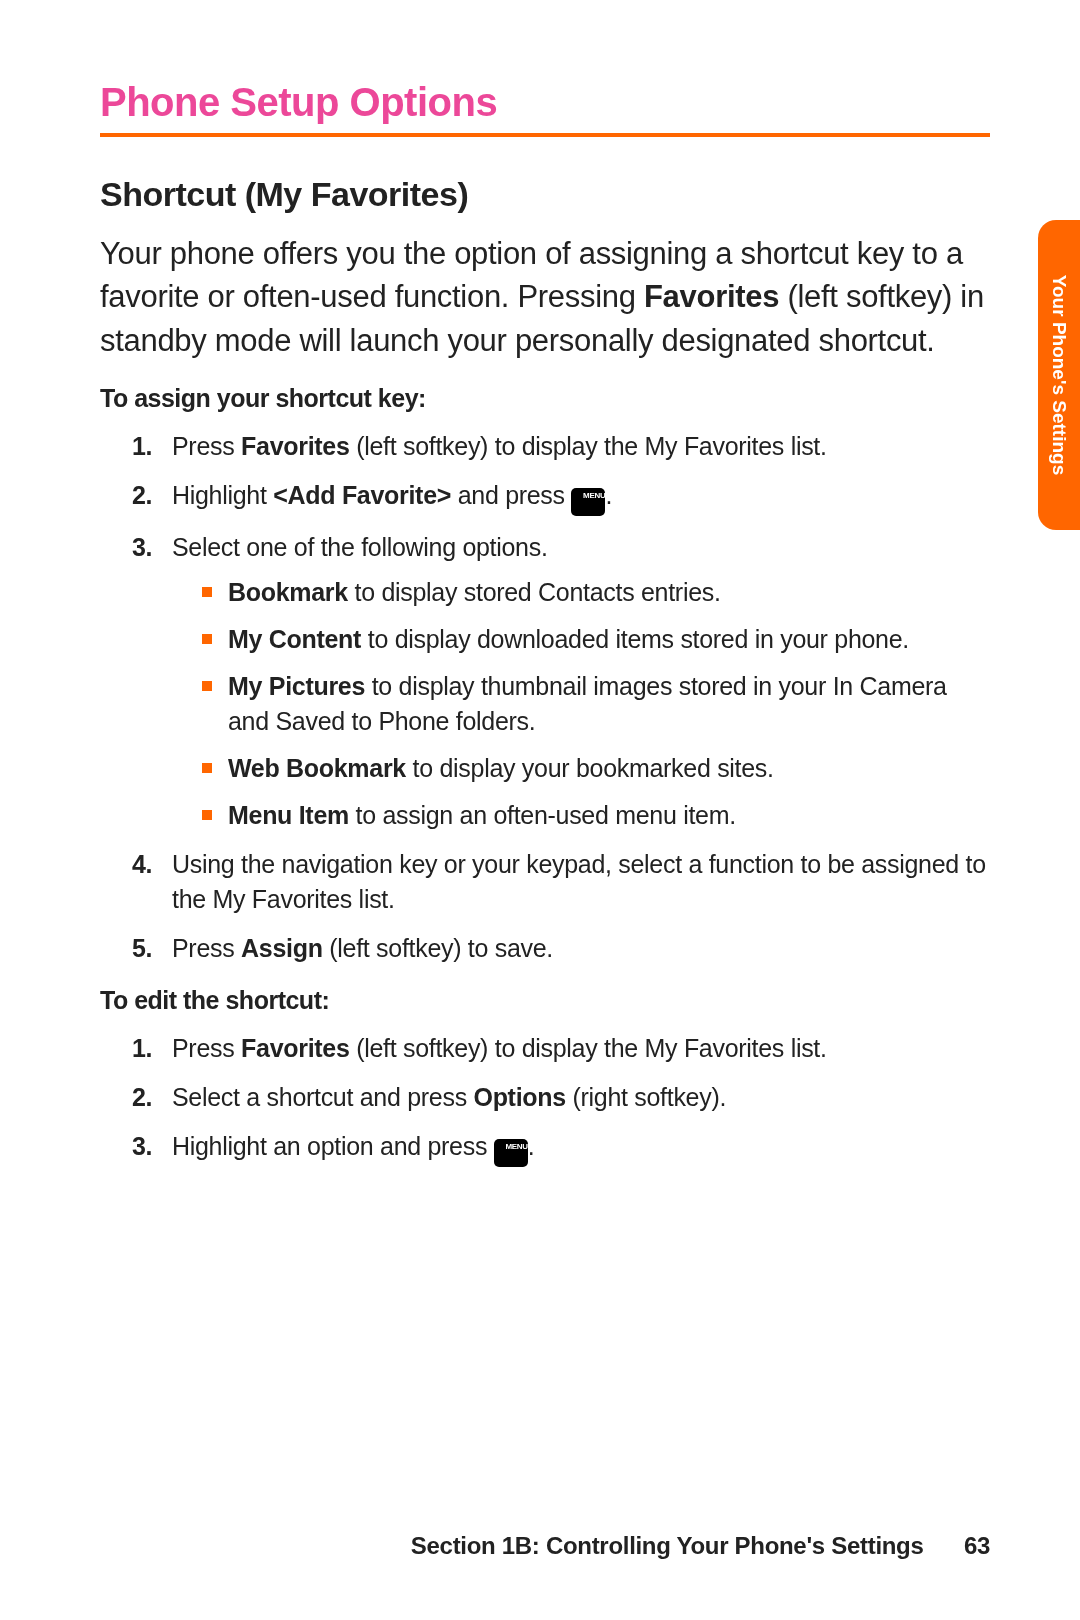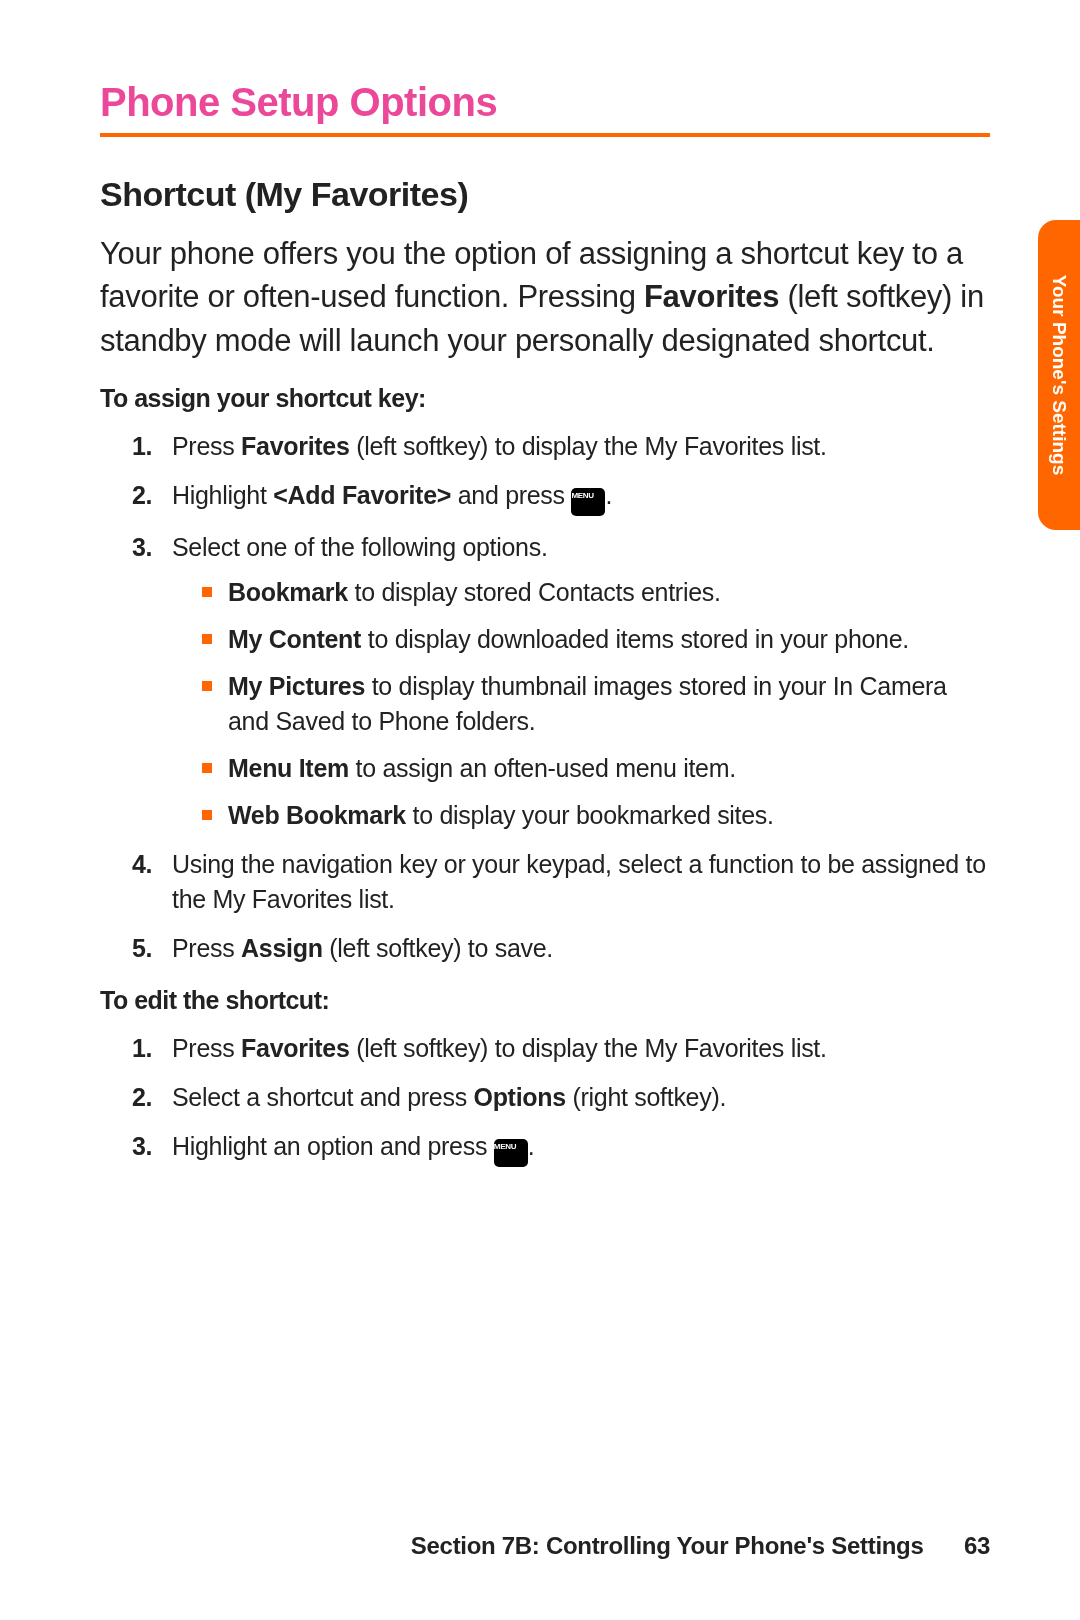--- a/index.html
+++ b/index.html
@@ -92,21 +92,21 @@
   .b { font-weight: 700; }
   .menu-ok-icon {
     display: inline-block;
     width: 34px;
     height: 28px;
     background: #000;
     border-radius: 5px;
     color: #fff;
     font-size: 8px;
     line-height: 1;
-    text-align: left;
+    text-align: right;
     vertical-align: -4px;
     padding-top: 4px;
     font-weight: 700;
     font-family: Arial, sans-serif;
   }
   .menu-ok-icon .ok {
     display: block;
     font-size: 9px;
     margin-top: 1px;
     padding-left: 39px;
@@ -178,22 +178,22 @@
       <span>Highlight </span><span class="b">&lt;Add Favorite&gt;</span><span> and press </span>
       <span class="menu-ok-icon"><span>MENU</span><span class="ok">OK</span></span><span>.</span>
     </li>
     <li>
       <span class="num">3.</span>
       <span>Select one of the following options.</span>
       <ul class="bullets">
         <li><span class="b">Bookmark</span><span> to display stored Contacts entries.</span></li>
         <li><span class="b">My Content</span><span> to display downloaded items stored in your phone.</span></li>
         <li><span class="b">My Pictures</span><span> to display thumbnail images stored in your In Camera and Saved to Phone folders.</span></li>
+        <li><span class="b">Web Bookmark</span><span> to display your bookmarked sites.</span></li>
         <li><span class="b">Menu Item</span><span> to assign an often-used menu item.</span></li>
-        <li><span class="b">Web Bookmark</span><span> to display your bookmarked sites.</span></li>
       </ul>
     </li>
     <li>
       <span class="num">4.</span>
       <span>Using the navigation key or your keypad, select a function to be assigned to the My Favorites list.</span>
     </li>
     <li>
       <span class="num">5.</span>
       <span>Press </span><span class="b">Assign</span><span> (left softkey) to save.</span>
     </li>
@@ -211,17 +211,17 @@
       <span>Select a shortcut and press </span><span class="b">Options</span><span> (right softkey).</span>
     </li>
     <li>
       <span class="num">3.</span>
       <span>Highlight an option and press </span>
       <span class="menu-ok-icon"><span>MENU</span><span class="ok">OK</span></span><span>.</span>
     </li>
   </ol>
 
   <div class="footer">
-    <span>Section 7B: Controlling Your Phone's Settings</span>
+    <span>Section 1B: Controlling Your Phone's Settings</span>
     <span class="pagenum">63</span>
   </div>
 
 </div>
 
 </body></html>

